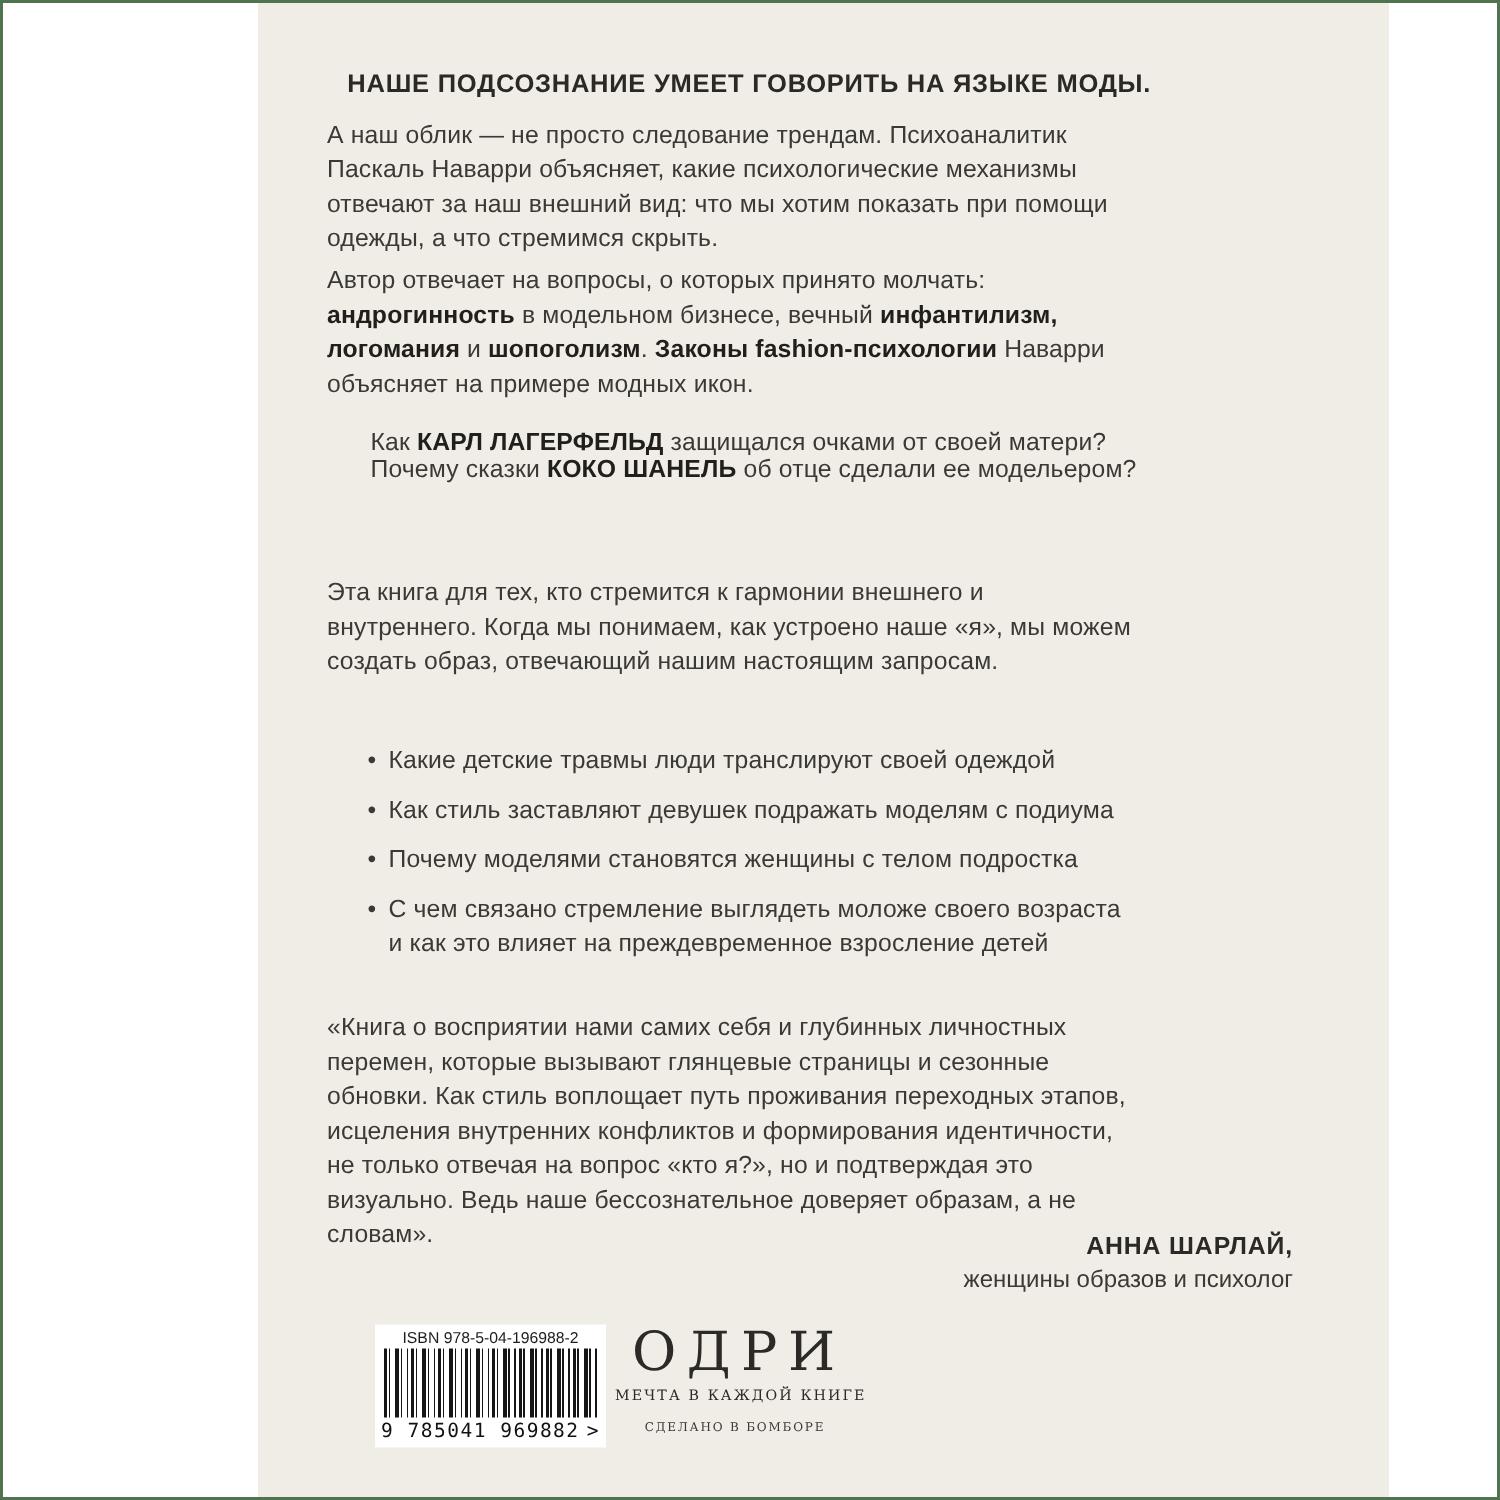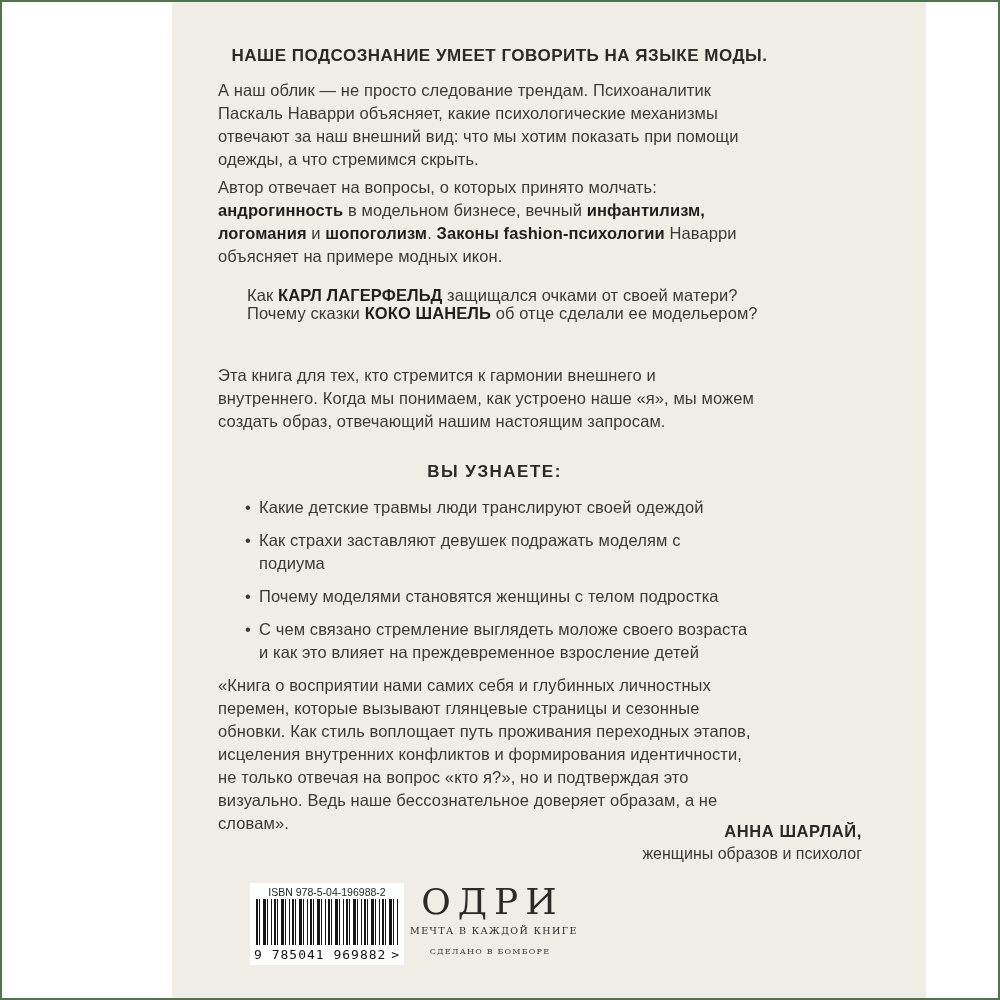--- a/index.html
+++ b/index.html
@@ -19,21 +19,21 @@
     font-size:17px; font-weight:bold; letter-spacing:0.5px; color:#2a2925; white-space:nowrap;
   }
   .body { margin:0; font-size:16.5px; line-height:23px; letter-spacing:0.1px; }
   .body b { color:#211f1b; }
 
   .pos-intro   { top:79px;  left:46px; width:530px; }
   .pos-topics  { top:176px; left:46px; width:530px; }
   .question    { white-space:nowrap; }
   .pos-q1      { top:284px; left:75px; width:560px; }
   .pos-q2      { top:302px; left:75px; width:560px; }
-  .pos-harmony { top:364px; left:46px; width:540px; }
+  .pos-harmony { top:384px; left:46px; width:540px; }
 
   .learn-heading {
     top:462px; left:0; width:645px; text-align:center;
     font-size:17px; font-weight:bold; letter-spacing:1.5px; color:#2a2925;
   }
   .learn-list { top:496px; left:73px; width:505px; margin:0; padding:0; list-style:none; }
   .learn-list li {
     display:flex; font-size:16.5px; line-height:23px; margin:0 0 10px 0; letter-spacing:0.1px;
   }
   .learn-list li .dot { width:14px; flex:none; }
@@ -79,30 +79,29 @@
   <p class="body pos-intro">А наш облик — не просто следование трендам. Психоаналитик Паскаль Наварри объясняет, какие психологические механизмы отвечают за наш внешний вид: что мы хотим показать при помощи одежды, а что стремимся скрыть.</p>
 
   <p class="body question pos-q1"><span>Как </span><b>КАРЛ ЛАГЕРФЕЛЬД</b><span> защищался очками от своей матери?</span></p>
 
   <p class="body pos-topics"><span>Автор отвечает на вопросы, о которых принято молчать: </span><b>андрогинность</b><span> в модельном бизнесе, вечный </span><b>инфантилизм, логомания</b><span> и </span><b>шопоголизм</b><span>. </span><b>Законы fashion-психологии</b><span> Наварри объясняет на примере модных икон.</span></p>
 
   <p class="body question pos-q2"><span>Почему сказки </span><b>КОКО ШАНЕЛЬ</b><span> об отце сделали ее модельером?</span></p>
 
   <p class="body pos-harmony">Эта книга для тех, кто стремится к гармонии внешнего и внутреннего. Когда мы понимаем, как устроено наше «я», мы можем создать образ, отвечающий нашим настоящим запросам.</p>
 
-  <div class="learn-heading">ВЫ УЗНАЕТЕ:</div>
 
   <ul class="learn-list">
     <li>
       <span class="dot">•</span>
       <span>Какие детские травмы люди транслируют своей одеждой</span>
     </li>
     <li>
       <span class="dot">•</span>
-      <span>Как страхи заставляют девушек подражать моделям с подиума</span>
+      <span>Как стиль заставляют девушек подражать моделям с подиума</span>
     </li>
     <li>
       <span class="dot">•</span>
       <span>Почему моделями становятся женщины с телом подростка</span>
     </li>
     <li>
       <span class="dot">•</span>
       <span>С чем связано стремление выглядеть моложе своего возраста и как это влияет на преждевременное взросление детей</span>
     </li>
   </ul>

